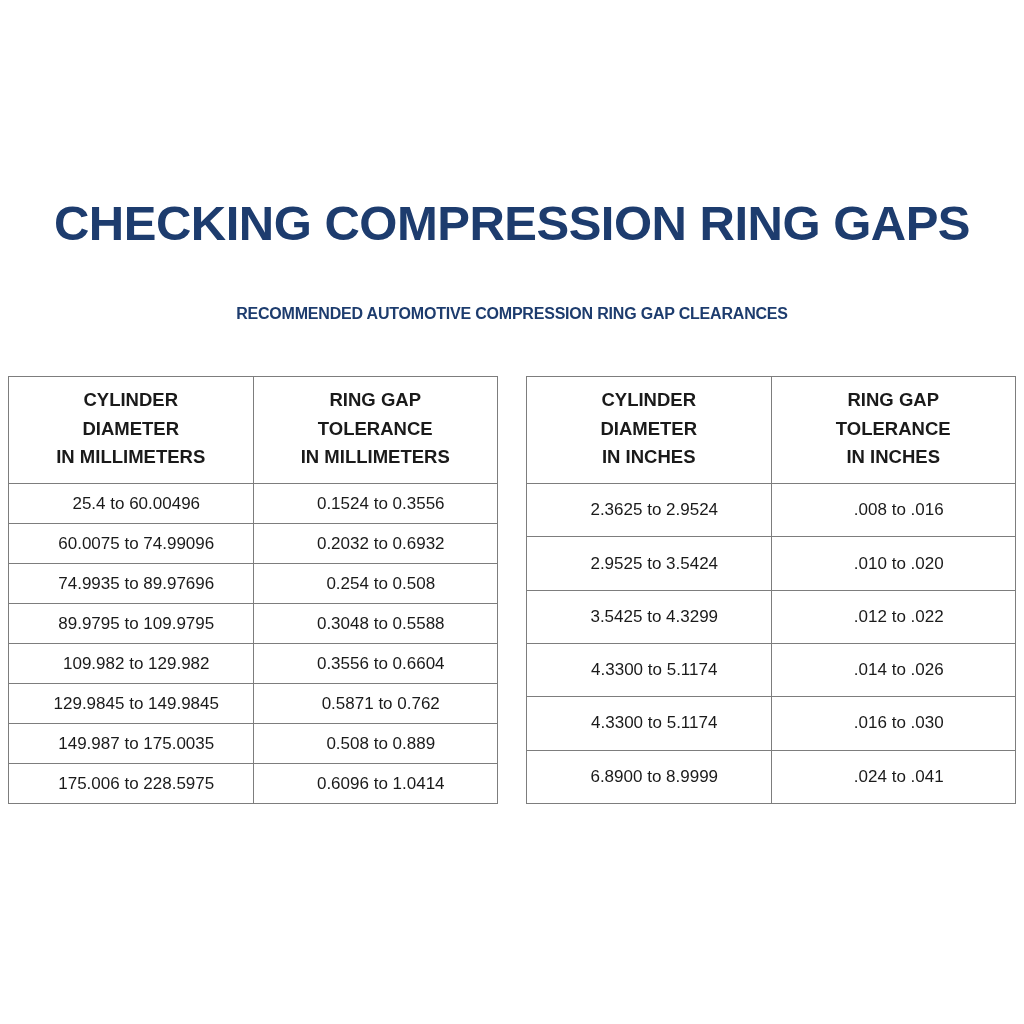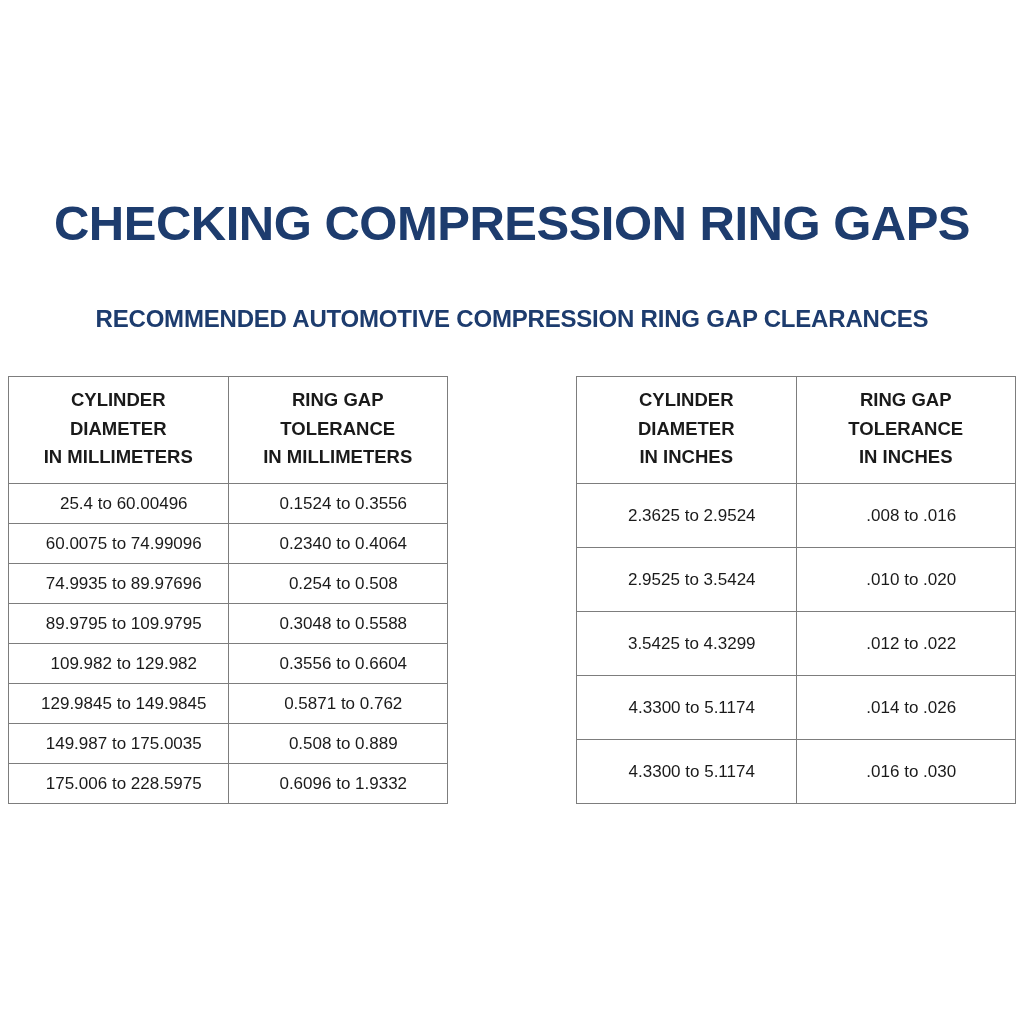--- a/index.html
+++ b/index.html
@@ -30,36 +30,36 @@
     line-height: 1.05;
     white-space: nowrap;
   }
   .subtitle {
     position: absolute;
     top: 305px;
     left: 0;
     width: 1024px;
     text-align: center;
     color: #1d3c6e;
-    font-size: 24px;
+    font-size: 16px;
     font-weight: bold;
     letter-spacing: -0.2px;
     white-space: nowrap;
   }
   .tables {
     position: absolute;
     top: 376px;
     left: 8px;
     width: 1008px;
     display: flex;
     justify-content: space-between;
   }
   table.gap-table {
     border-collapse: collapse;
-    width: 440px;
+    width: 490px;
     table-layout: fixed;
     background: #ffffff;
   }
   table.gap-table th,
   table.gap-table td {
     border: 1px solid #7d7d7d;
     color: #1a1a1a;
     text-align: center;
     font-size: 17px;
     padding: 0;
@@ -109,21 +109,21 @@
           </th>
         </tr>
       </thead>
       <tbody>
         <tr>
           <td>25.4 to 60.00496</td>
           <td>0.1524 to 0.3556</td>
         </tr>
         <tr>
           <td>60.0075 to 74.99096</td>
-          <td>0.2340 to 0.4064</td>
+          <td>0.2032 to 0.6932</td>
         </tr>
         <tr>
           <td>74.9935 to 89.97696</td>
           <td>0.254 to 0.508</td>
         </tr>
         <tr>
           <td>89.9795 to 109.9795</td>
           <td>0.3048 to 0.5588</td>
         </tr>
         <tr>
@@ -133,21 +133,21 @@
         <tr>
           <td>129.9845 to 149.9845</td>
           <td>0.5871 to 0.762</td>
         </tr>
         <tr>
           <td>149.987 to 175.0035</td>
           <td>0.508 to 0.889</td>
         </tr>
         <tr>
           <td>175.006 to 228.5975</td>
-          <td>0.6096 to 1.9332</td>
+          <td>0.6096 to 1.0414</td>
         </tr>
       </tbody>
     </table>
 
     <table class="gap-table">
       <thead>
         <tr>
           <th class="col-a">
             <span class="hl">CYLINDER</span>
             <span class="hl">DIAMETER</span>
@@ -174,17 +174,21 @@
           <td>.012 to .022</td>
         </tr>
         <tr>
           <td>4.3300 to 5.1174</td>
           <td>.014 to .026</td>
         </tr>
         <tr>
           <td>4.3300 to 5.1174</td>
           <td>.016 to .030</td>
         </tr>
+        <tr>
+          <td>6.8900 to 8.9999</td>
+          <td>.024 to .041</td>
+        </tr>
       </tbody>
     </table>
 
   </div>
 </div>
 
 </body></html>

